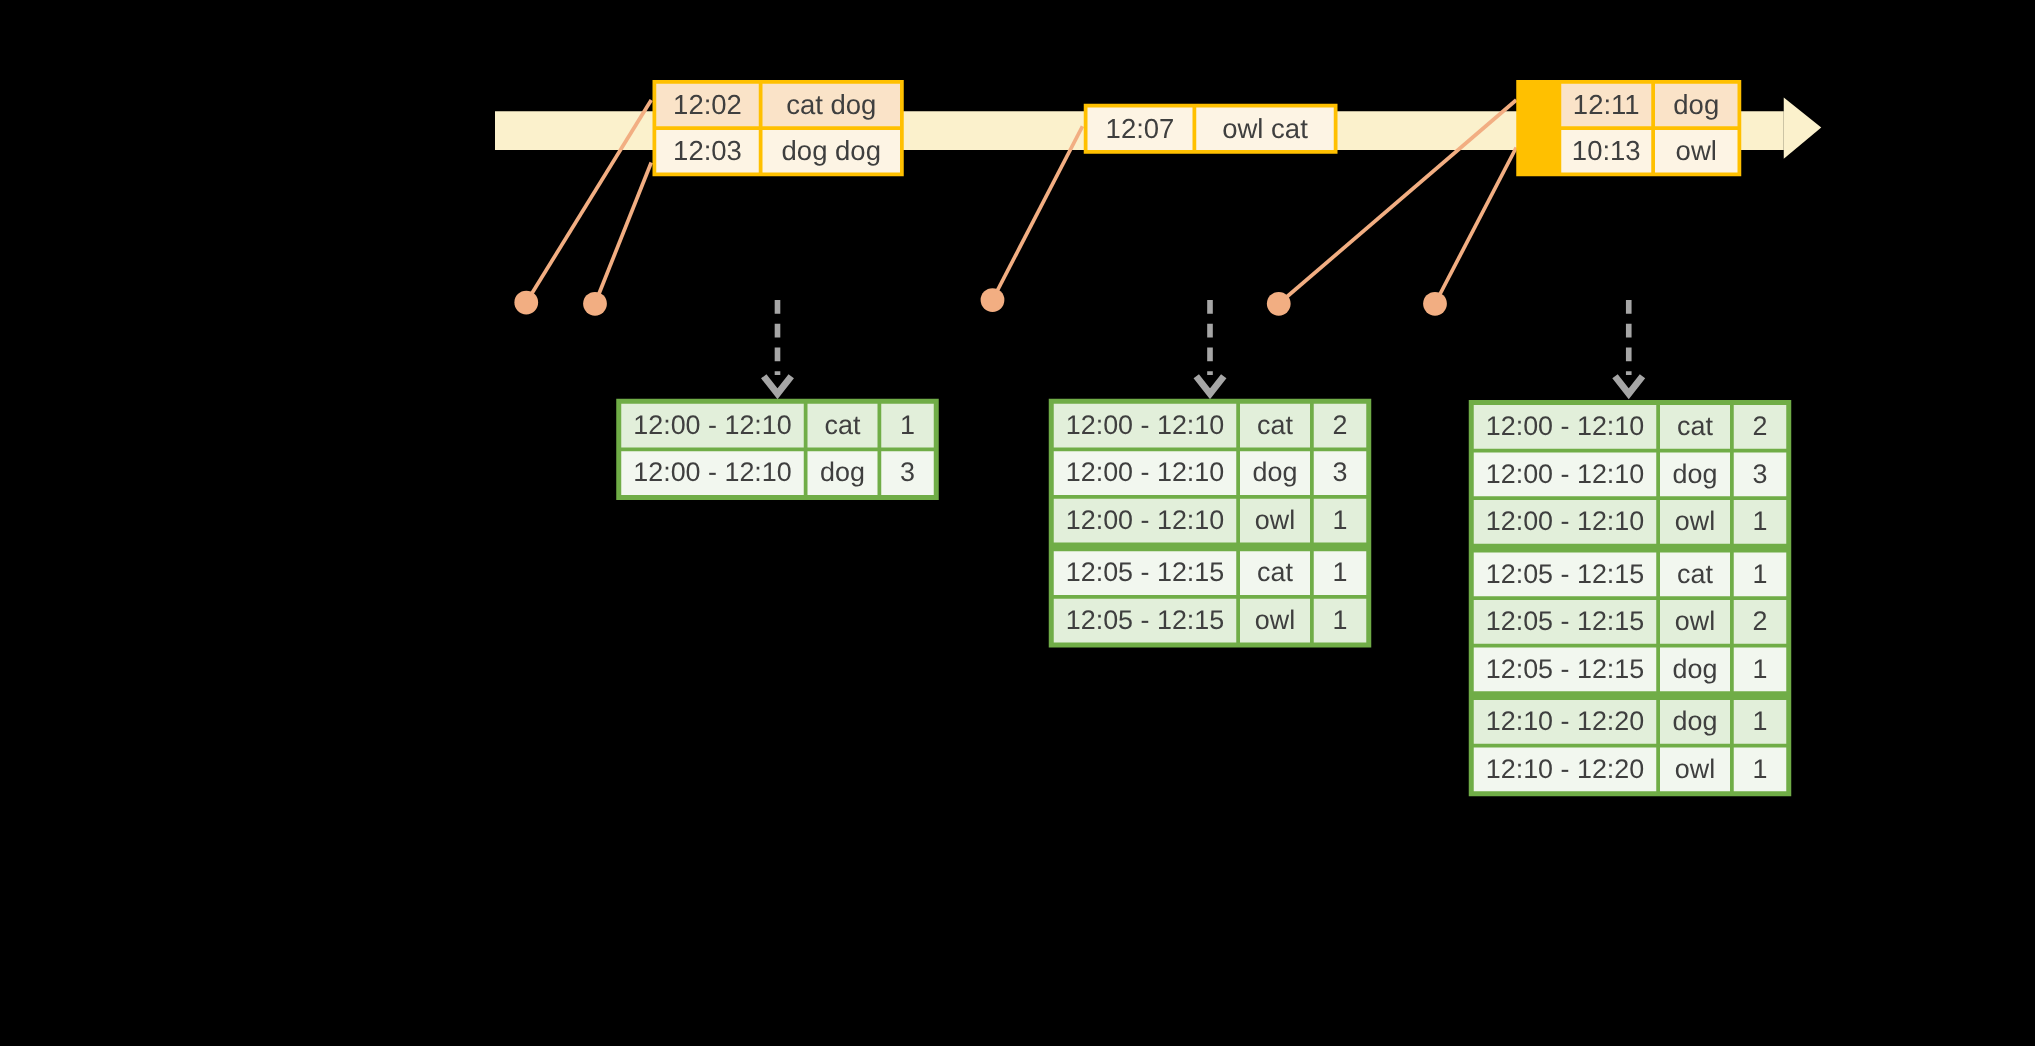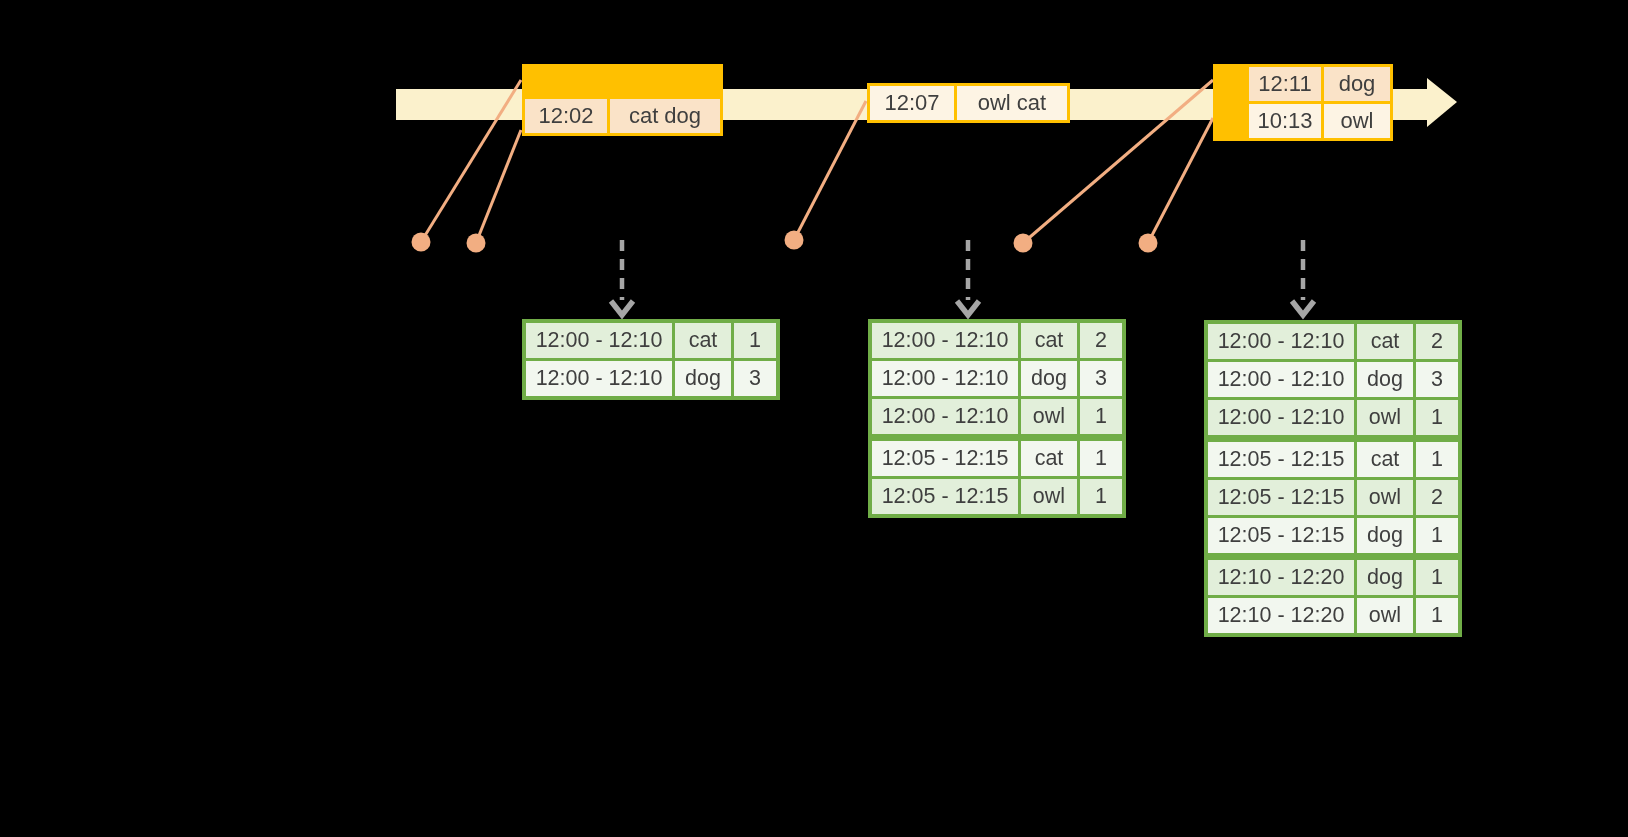--- a/index.html
+++ b/index.html
@@ -28,40 +28,40 @@
 
   
   .event-table{
     position:absolute;z-index:2;
     background:var(--event-border);
     padding:3px;
     display:flex;flex-direction:column;gap:3px;
   }
   .event-table .row{display:grid;gap:3px;height:34px;}
   .et-a{left:522px;top:64px;width:201px;}
-  .et-a .row{grid-template-columns:82px 1fr;margin-top:32px;}
+  .et-a .row{grid-template-columns:82px 1fr;}
   .et-b{left:867px;top:83px;width:203px;}
   .et-b .row{grid-template-columns:84px 1fr;border-radius:14px;}
   .et-c{left:1213px;top:64px;width:180px;padding-left:36px;}
   .et-c .row{grid-template-columns:72px 1fr;}
   .cell{
     display:flex;align-items:center;justify-content:center;
     color:var(--text);font-size:22px;line-height:1;white-space:nowrap;
   }
   .event-table.first-dark .row:nth-child(odd) .cell{background:var(--event-dark);}
   .event-table.first-dark .row:nth-child(even) .cell{background:var(--event-light);}
   .event-table.first-light .row .cell{background:var(--event-light);}
 
   
   .result-table{
     position:absolute;z-index:2;
     width:258px;
     background:var(--green);
     padding:4px;
-    display:flex;flex-direction:column;gap:3px;margin-left:29px;
+    display:flex;flex-direction:column;gap:3px;
   }
   .rt-1{left:493px;top:319px;}
   .rt-2{left:839px;top:319px;}
   .rt-3{left:1175px;top:320px;}
   .rt-row{display:grid;grid-template-columns:146px 56px 1fr;gap:3px;height:35px;}
   .rt-row.group-start{margin-top:4px;}
   .result-table .rt-row:nth-child(odd) .cell{background:var(--green-dark);}
   .result-table .rt-row:nth-child(even) .cell{background:var(--green-light);}
   .result-table .cell{font-size:21.5px;}
 </style>
@@ -99,20 +99,24 @@
       <line x1="1303" y1="240" x2="1303" y2="300" stroke-width="4.5" stroke-dasharray="11 8"></line>
       <polyline points="1292,301 1303,315 1314,301" stroke-width="5.5"></polyline>
     </g>
   </svg>
 
   <div class="event-table et-a first-dark">
       <div class="row">
         <div class="cell">12:02</div>
         <div class="cell">cat dog</div>
       </div>
+      <div class="row">
+        <div class="cell">12:03</div>
+        <div class="cell">dog dog</div>
+      </div>
     </div>
   <div class="event-table et-b first-light">
       <div class="row">
         <div class="cell">12:07</div>
         <div class="cell">owl cat</div>
       </div>
     </div>
   <div class="event-table et-c first-dark">
       <div class="row">
         <div class="cell">12:11</div>

